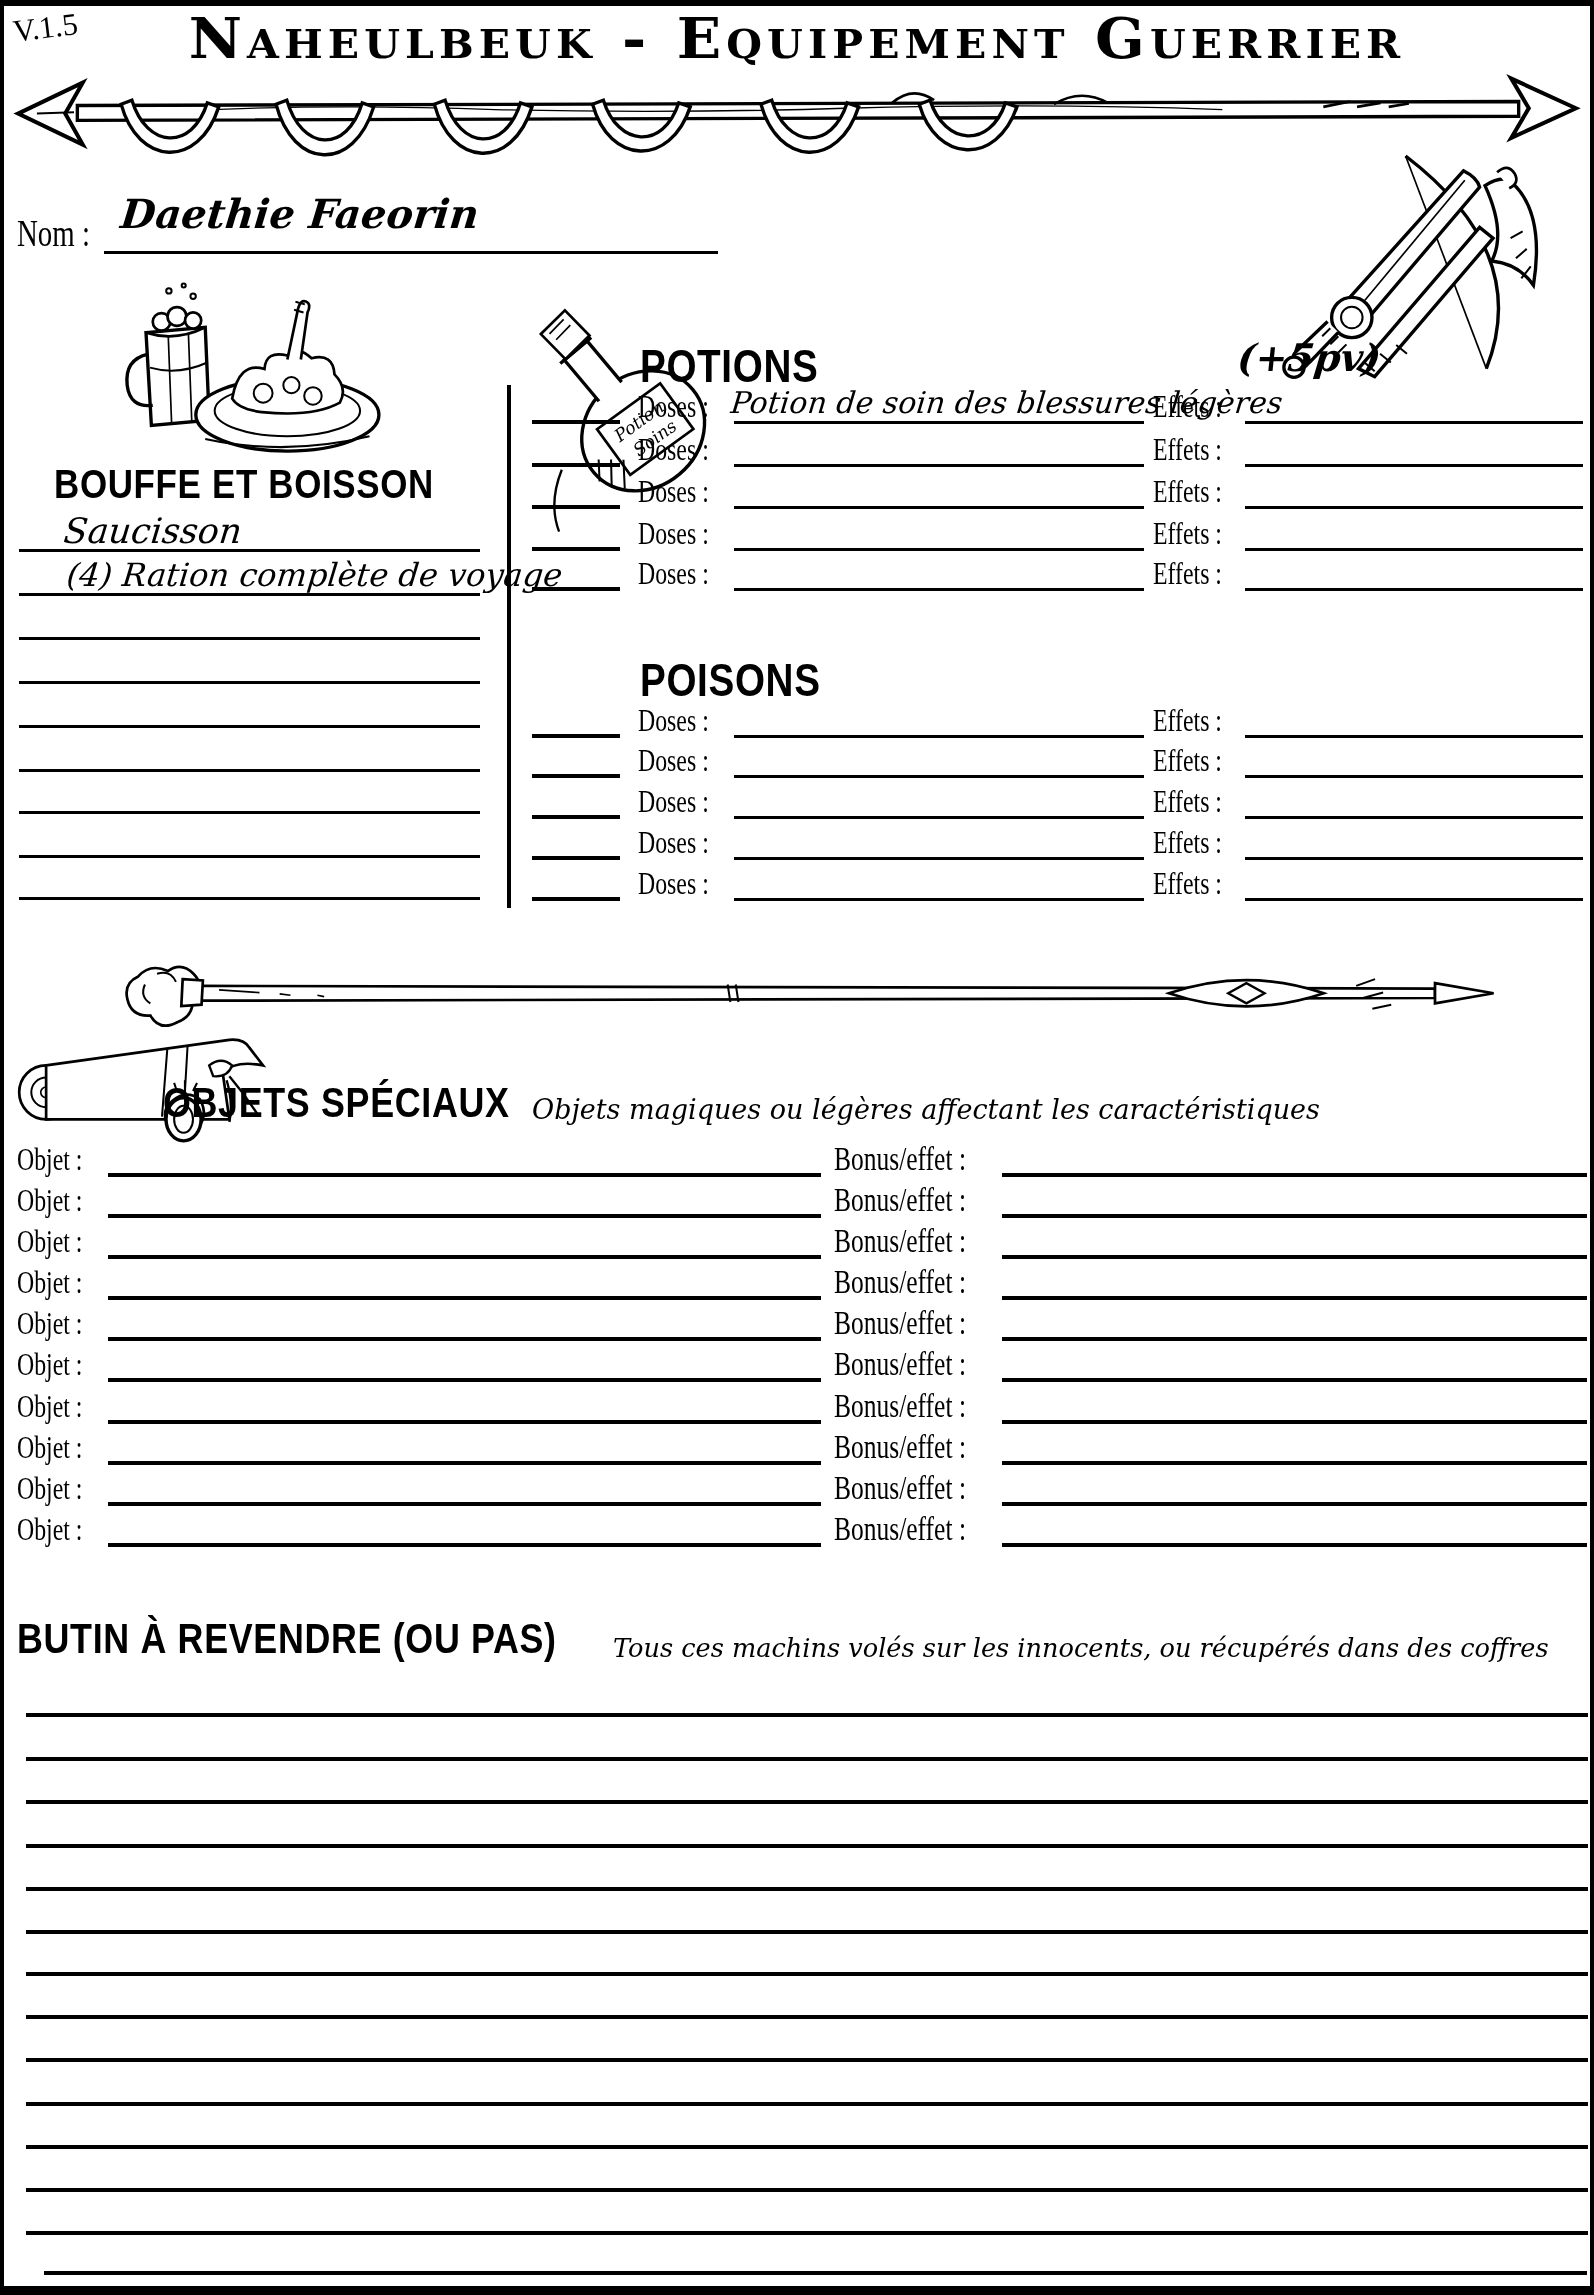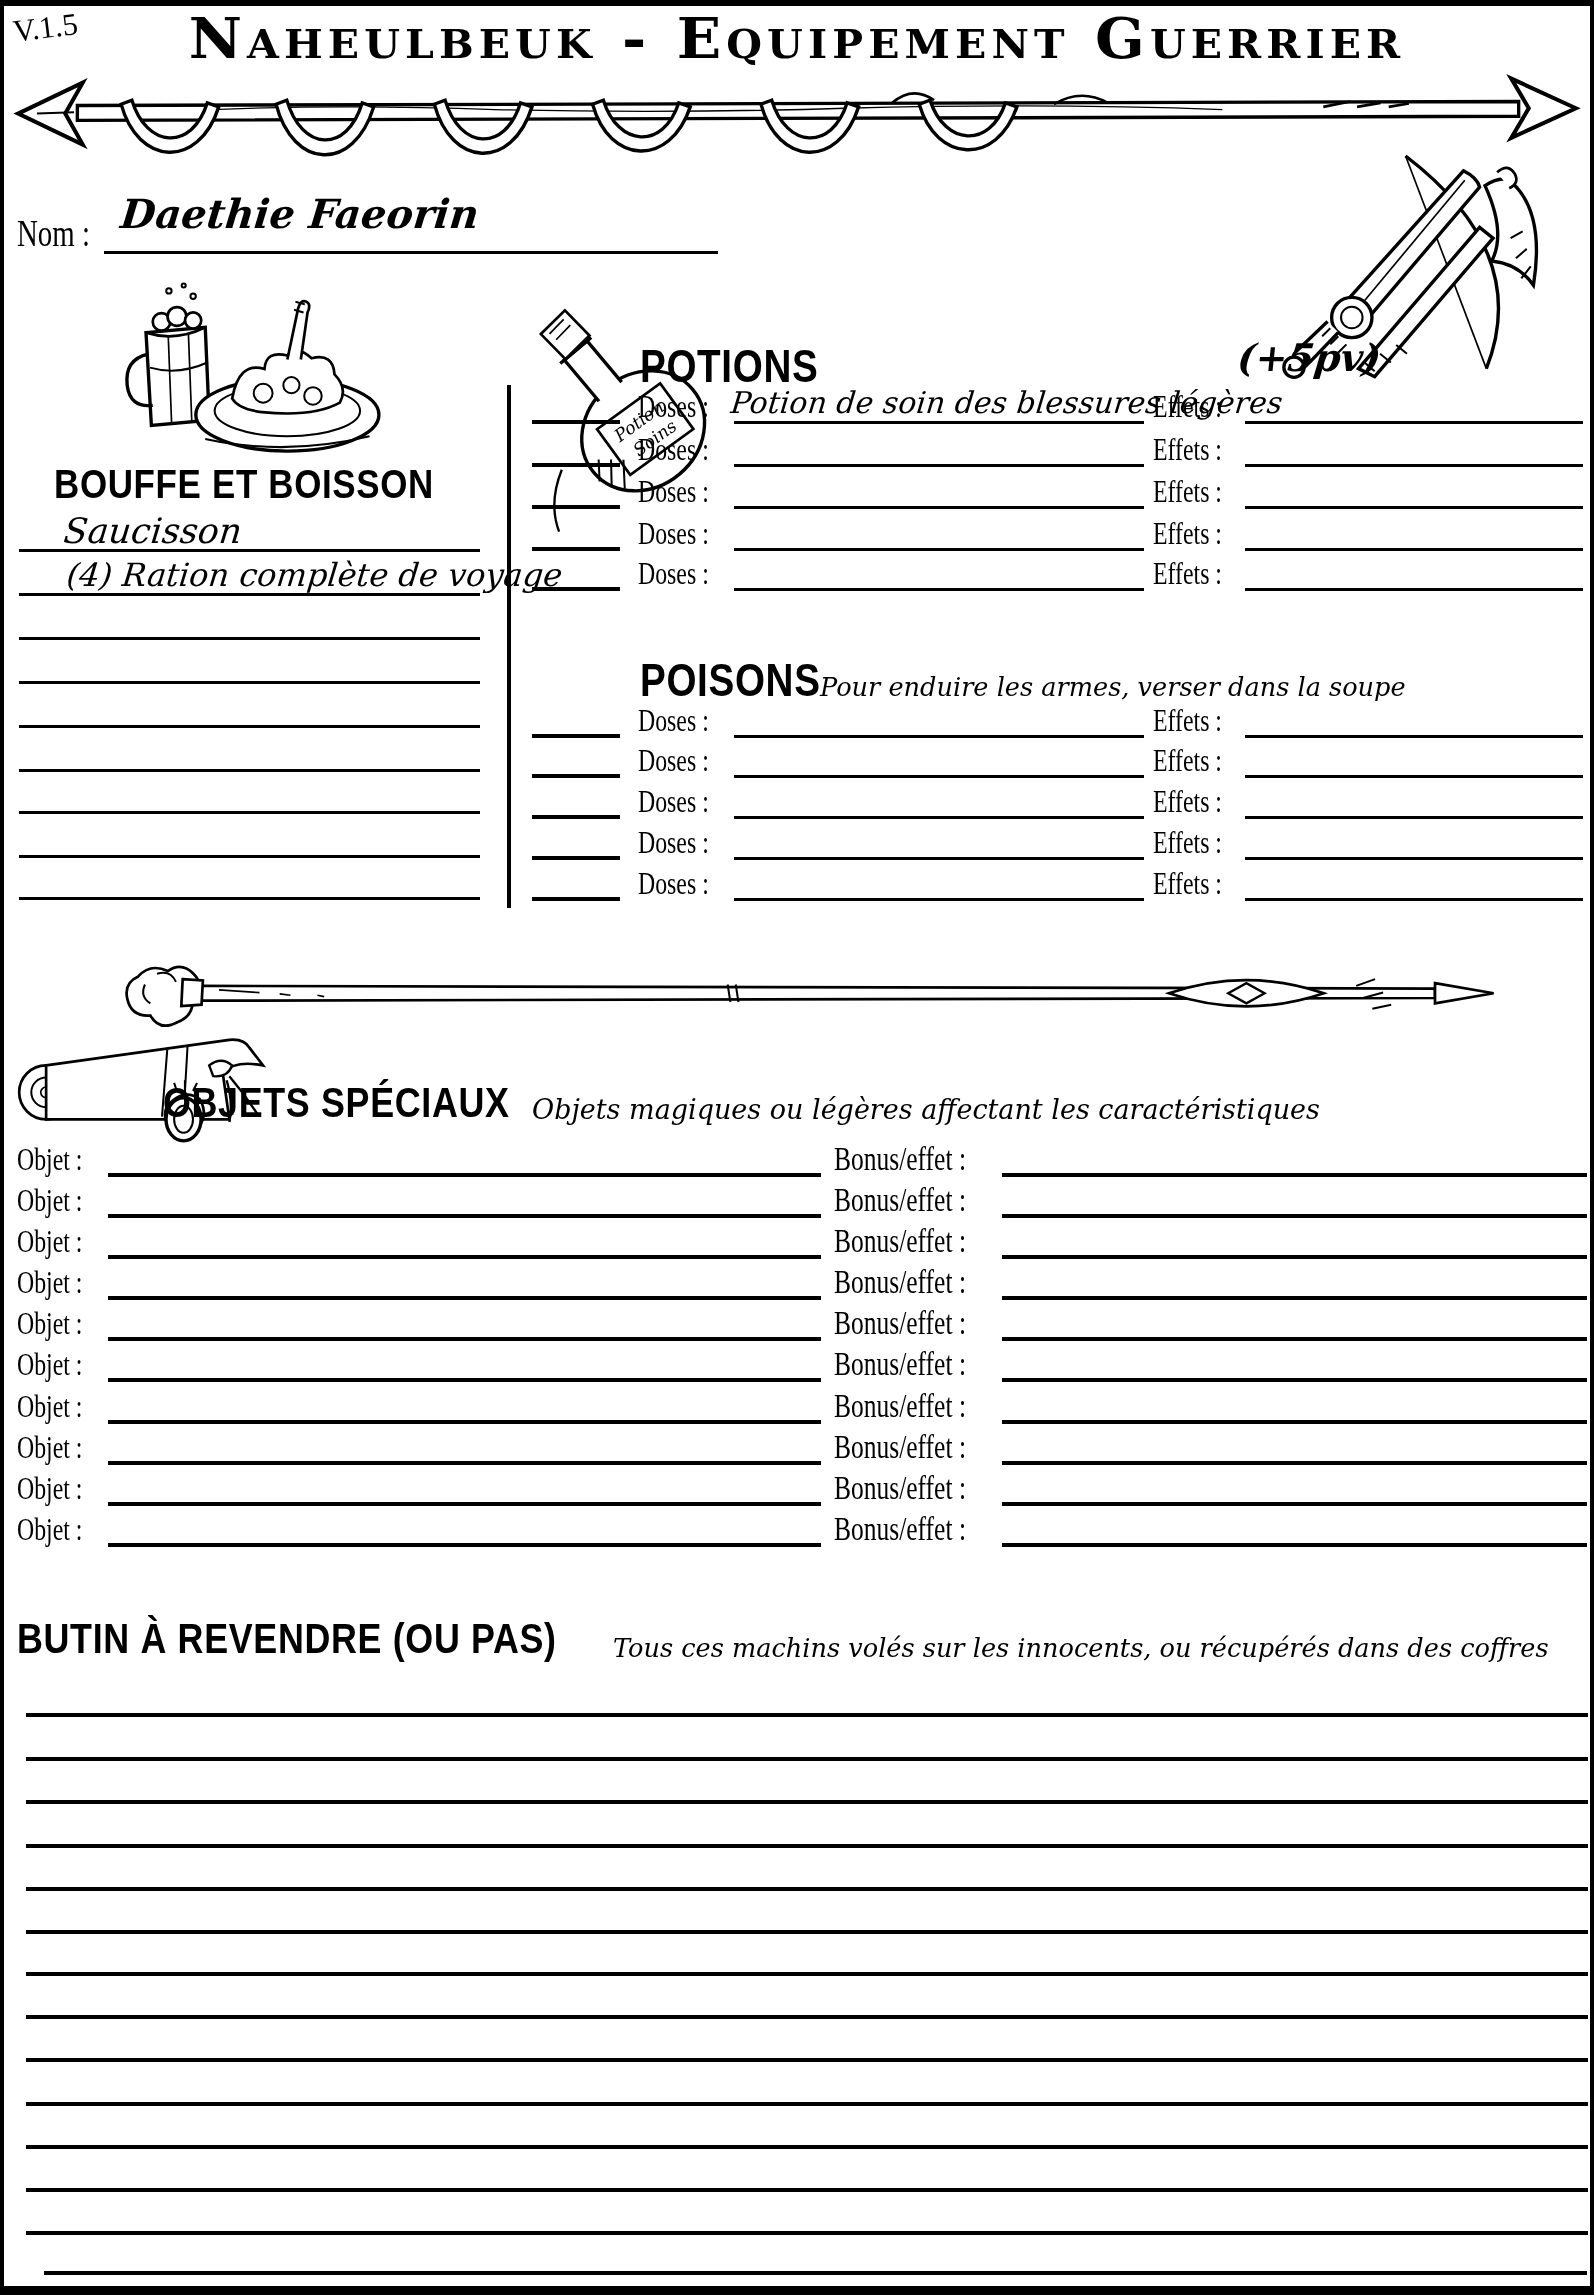--- a/index.html
+++ b/index.html
@@ -181,21 +181,20 @@
   </div>
   <div class="row" style="left:532px;top:556px;width:1052px;">
     <span class="short"></span>
     <span class="fl lab1">Doses :</span>
     <span class="l1"></span>
     <span class="fl lab2">Effets :</span>
     <span class="l2"></span>
   </div>
 
   <div class="abs st" style="left:640px;top:659px;font-size:42px;">POISONS</div>
-  <div class="abs sub" style="left:820px;top:672px;font-size:25.6px;">Pour enduire les armes, verser dans la soupe</div>
 
   <div class="row" style="left:532px;top:703px;width:1052px;">
     <span class="short"></span>
     <span class="fl lab1">Doses :</span>
     <span class="l1"></span>
     <span class="fl lab2">Effets :</span>
     <span class="l2"></span>
   </div>
   <div class="row" style="left:532px;top:743px;width:1052px;">
     <span class="short"></span>

